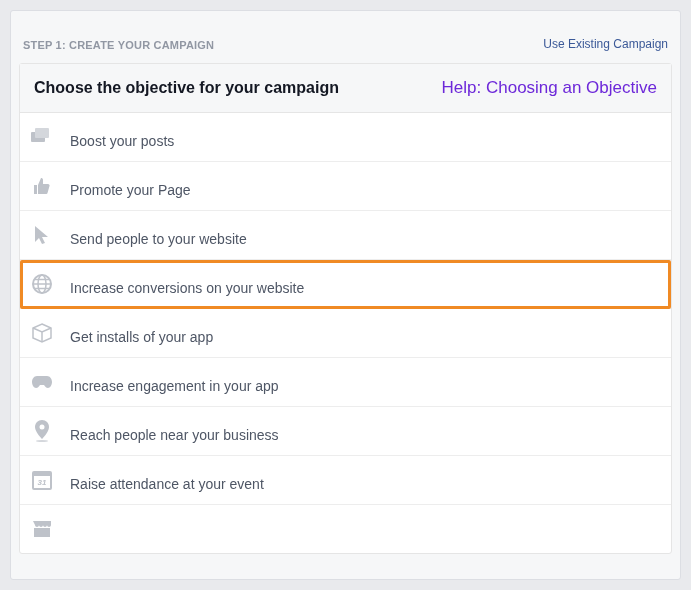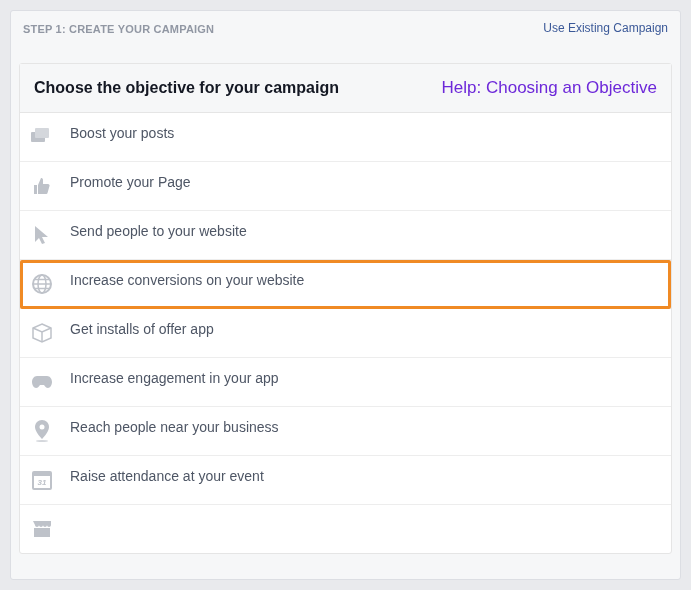--- a/index.html
+++ b/index.html
@@ -26,25 +26,26 @@
     .step-label {
       color: #9197a3;
       font-size: 11px;
       font-weight: bold;
       letter-spacing: 0.2px;
     }
     .use-existing {
       color: #3b5998;
       font-size: 12px;
       cursor: pointer;
+      margin-top: 16px;
     }
     .panel {
       background: #fff;
       border: 1px solid #e5e5e5;
-      margin: 16px 8px 8px;
+      margin: 0 8px 8px;
       border-radius: 3px;
     }
     .panel-header {
       display: flex;
       justify-content: space-between;
       align-items: center;
       padding: 14px 14px;
       background: #f6f7f8;
       border-bottom: 1px solid #e5e5e5;
     }
@@ -56,21 +57,21 @@
     .help-link {
       color: #6d28d9;
       font-size: 17px;
       cursor: pointer;
     }
     .objective-list {
       list-style: none;
     }
     .objective-item {
       display: flex;
-      align-items: flex-start;
+      align-items: flex-end;
       padding: 12px 12px 12px 10px;
       border-bottom: 1px solid #ededed;
       cursor: pointer;
       position: relative;
     }
     .objective-item:last-child {
       border-bottom: none;
     }
     .icon-wrap {
       width: 24px;
@@ -150,21 +151,21 @@
         <span class="objective-label">Increase conversions on your website</span>
       </li>
 
       <li class="objective-item">
         <span class="icon-wrap">
           <svg width="20" height="20" viewBox="0 0 20 20">
               <path d="M10 1l9 4v10l-9 4-9-4V5z" fill="none" stroke="#bec2c9" stroke-width="1.5"></path>
               <path d="M1 5l9 4 9-4M10 9v10" fill="none" stroke="#bec2c9" stroke-width="1.5"></path>
             </svg>
         </span>
-        <span class="objective-label">Get installs of offer app</span>
+        <span class="objective-label">Get installs of your app</span>
       </li>
 
       <li class="objective-item">
         <span class="icon-wrap">
           <svg width="22" height="14" viewBox="0 0 22 14">
               <path d="M6 1h10c3 0 5 3 5 6s-2 6-4 6c-2 0-3-2-4-3h-4c-1 1-2 3-4 3-2 0-4-3-4-6s2-6 5-6z"></path>
             </svg>
         </span>
         <span class="objective-label">Increase engagement in your app</span>
       </li>

